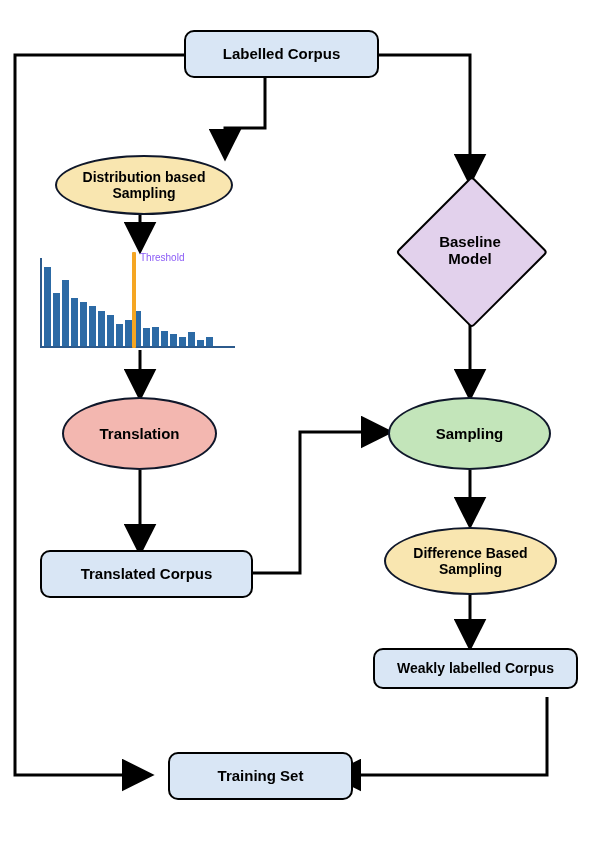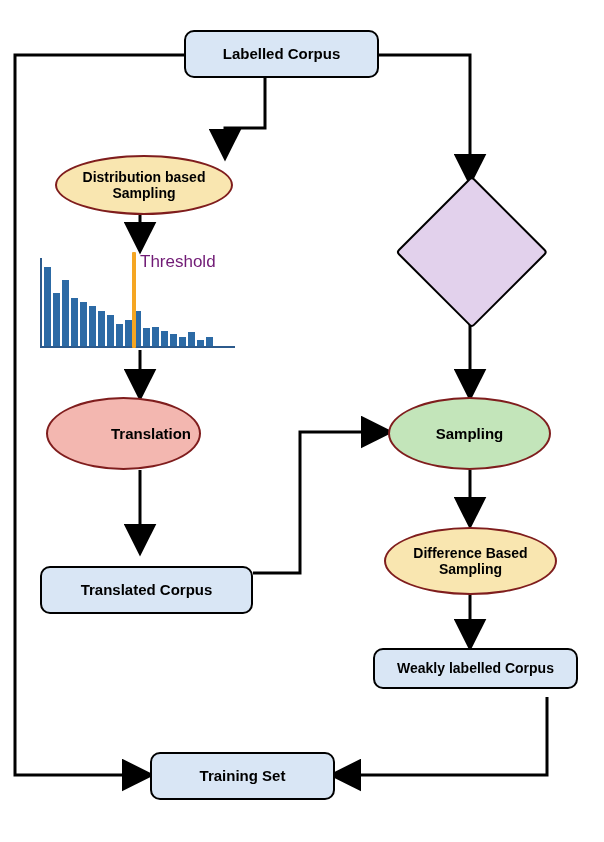--- a/index.html
+++ b/index.html
@@ -26,21 +26,21 @@
     font-size: 15px;
     line-height: 1.15;
     padding: 16px 8px;
   }
   .rect {
     border: 2px solid #000;
     border-radius: 10px;
     background: #d9e6f5;
   }
   .ellipse {
-    border: 2px solid #7f1d1d;
+    border: 2px solid #0f172a;
     border-radius: 50%;
   }
   .yellow { background: #f9e6b0; }
   .red    { background: #f3b7b0; }
   .green  { background: #c3e5ba; }
   .diamond-wrap {
     position: absolute;
     display: flex;
     align-items: center;
     justify-content: center;
@@ -62,23 +62,23 @@
   .diamond-txt {
     position: relative;
     z-index: 1;
     font-weight: bold;
     font-size: 15px;
     text-align: center;
     line-height: 1.15;
   }
   .threshold-label {
     position: absolute;
-    font-size: 17px;
+    font-size: 10px;
     font-weight: normal;
-    color: #701a75;
+    color: #8b5cf6;
   }
   
   .histo {
     position: absolute;
     display: flex;
     align-items: flex-end;
     gap: 2px;
     border-left: 2px solid #2c5a8c;
     border-bottom: 2px solid #2c5a8c;
     padding-left: 2px;
@@ -137,20 +137,24 @@
 
 <div class="node ellipse yellow" style="left:55px; top:155px; width:178px; height:60px; font-size:14px;">
   <div>
     <span>Distribution based</span><br>
     <span>Sampling</span>
   </div>
 </div>
 
 <div class="diamond-wrap" style="left:400px; top:180px; width:140px; height:140px;">
   <div class="diamond-bg"></div>
+  <div class="diamond-txt">
+    <span>Baseline</span><br>
+    <span>Model</span>
+  </div>
 </div>
 
 <div class="histo" id="histogram" style="left:40px; top:258px; width:195px; height:90px;">
   <div class="threshold-line" id="threshold-line" style="left: 90px;"></div>
 <div class="bar" style="height: 79.2px;"></div>
     <div class="bar" style="height: 52.8px;"></div>
     <div class="bar" style="height: 66px;"></div>
     <div class="bar" style="height: 48.4px;"></div>
     <div class="bar" style="height: 44px;"></div>
     <div class="bar" style="height: 39.6px;"></div>
@@ -163,38 +167,38 @@
     <div class="bar" style="height: 19.36px;"></div>
     <div class="bar" style="height: 14.96px;"></div>
     <div class="bar" style="height: 12.32px;"></div>
     <div class="bar" style="height: 8.8px;"></div>
     <div class="bar" style="height: 14.08px;"></div>
     <div class="bar" style="height: 6.16px;"></div>
     <div class="bar" style="height: 8.8px;"></div>
   </div>
 <div class="threshold-label" style="left:140px; top:252px;">Threshold</div>
 
-<div class="node ellipse red" style="left:46px; top:397px; width:155px; height:73px;justify-content:flex-end;">
+<div class="node ellipse red" style="left:62px; top:397px; width:155px; height:73px;">
   <span>Translation</span>
 </div>
 
 <div class="node ellipse green" style="left:388px; top:397px; width:163px; height:73px;">
   <span>Sampling</span>
 </div>
 
-<div class="node rect" style="left:40px; top:550px; width:213px; height:48px;margin-top:16px;">
+<div class="node rect" style="left:40px; top:550px; width:213px; height:48px;">
   <span>Translated Corpus</span>
 </div>
 
 <div class="node ellipse yellow" style="left:384px; top:527px; width:173px; height:68px; font-size:14px;">
   <div>
     <span>Difference Based</span><br>
     <span>Sampling</span>
   </div>
 </div>
 
 <div class="node rect" style="left:373px; top:648px; width:205px; height:41px; font-size:14px;">
   <span>Weakly labelled Corpus</span>
 </div>
 
-<div class="node rect" style="left:150px; top:752px; width:185px; height:48px;text-align:center;">
+<div class="node rect" style="left:168px; top:752px; width:185px; height:48px;text-align:center;">
   <span>Training Set</span>
 </div>
 
 </body></html>

